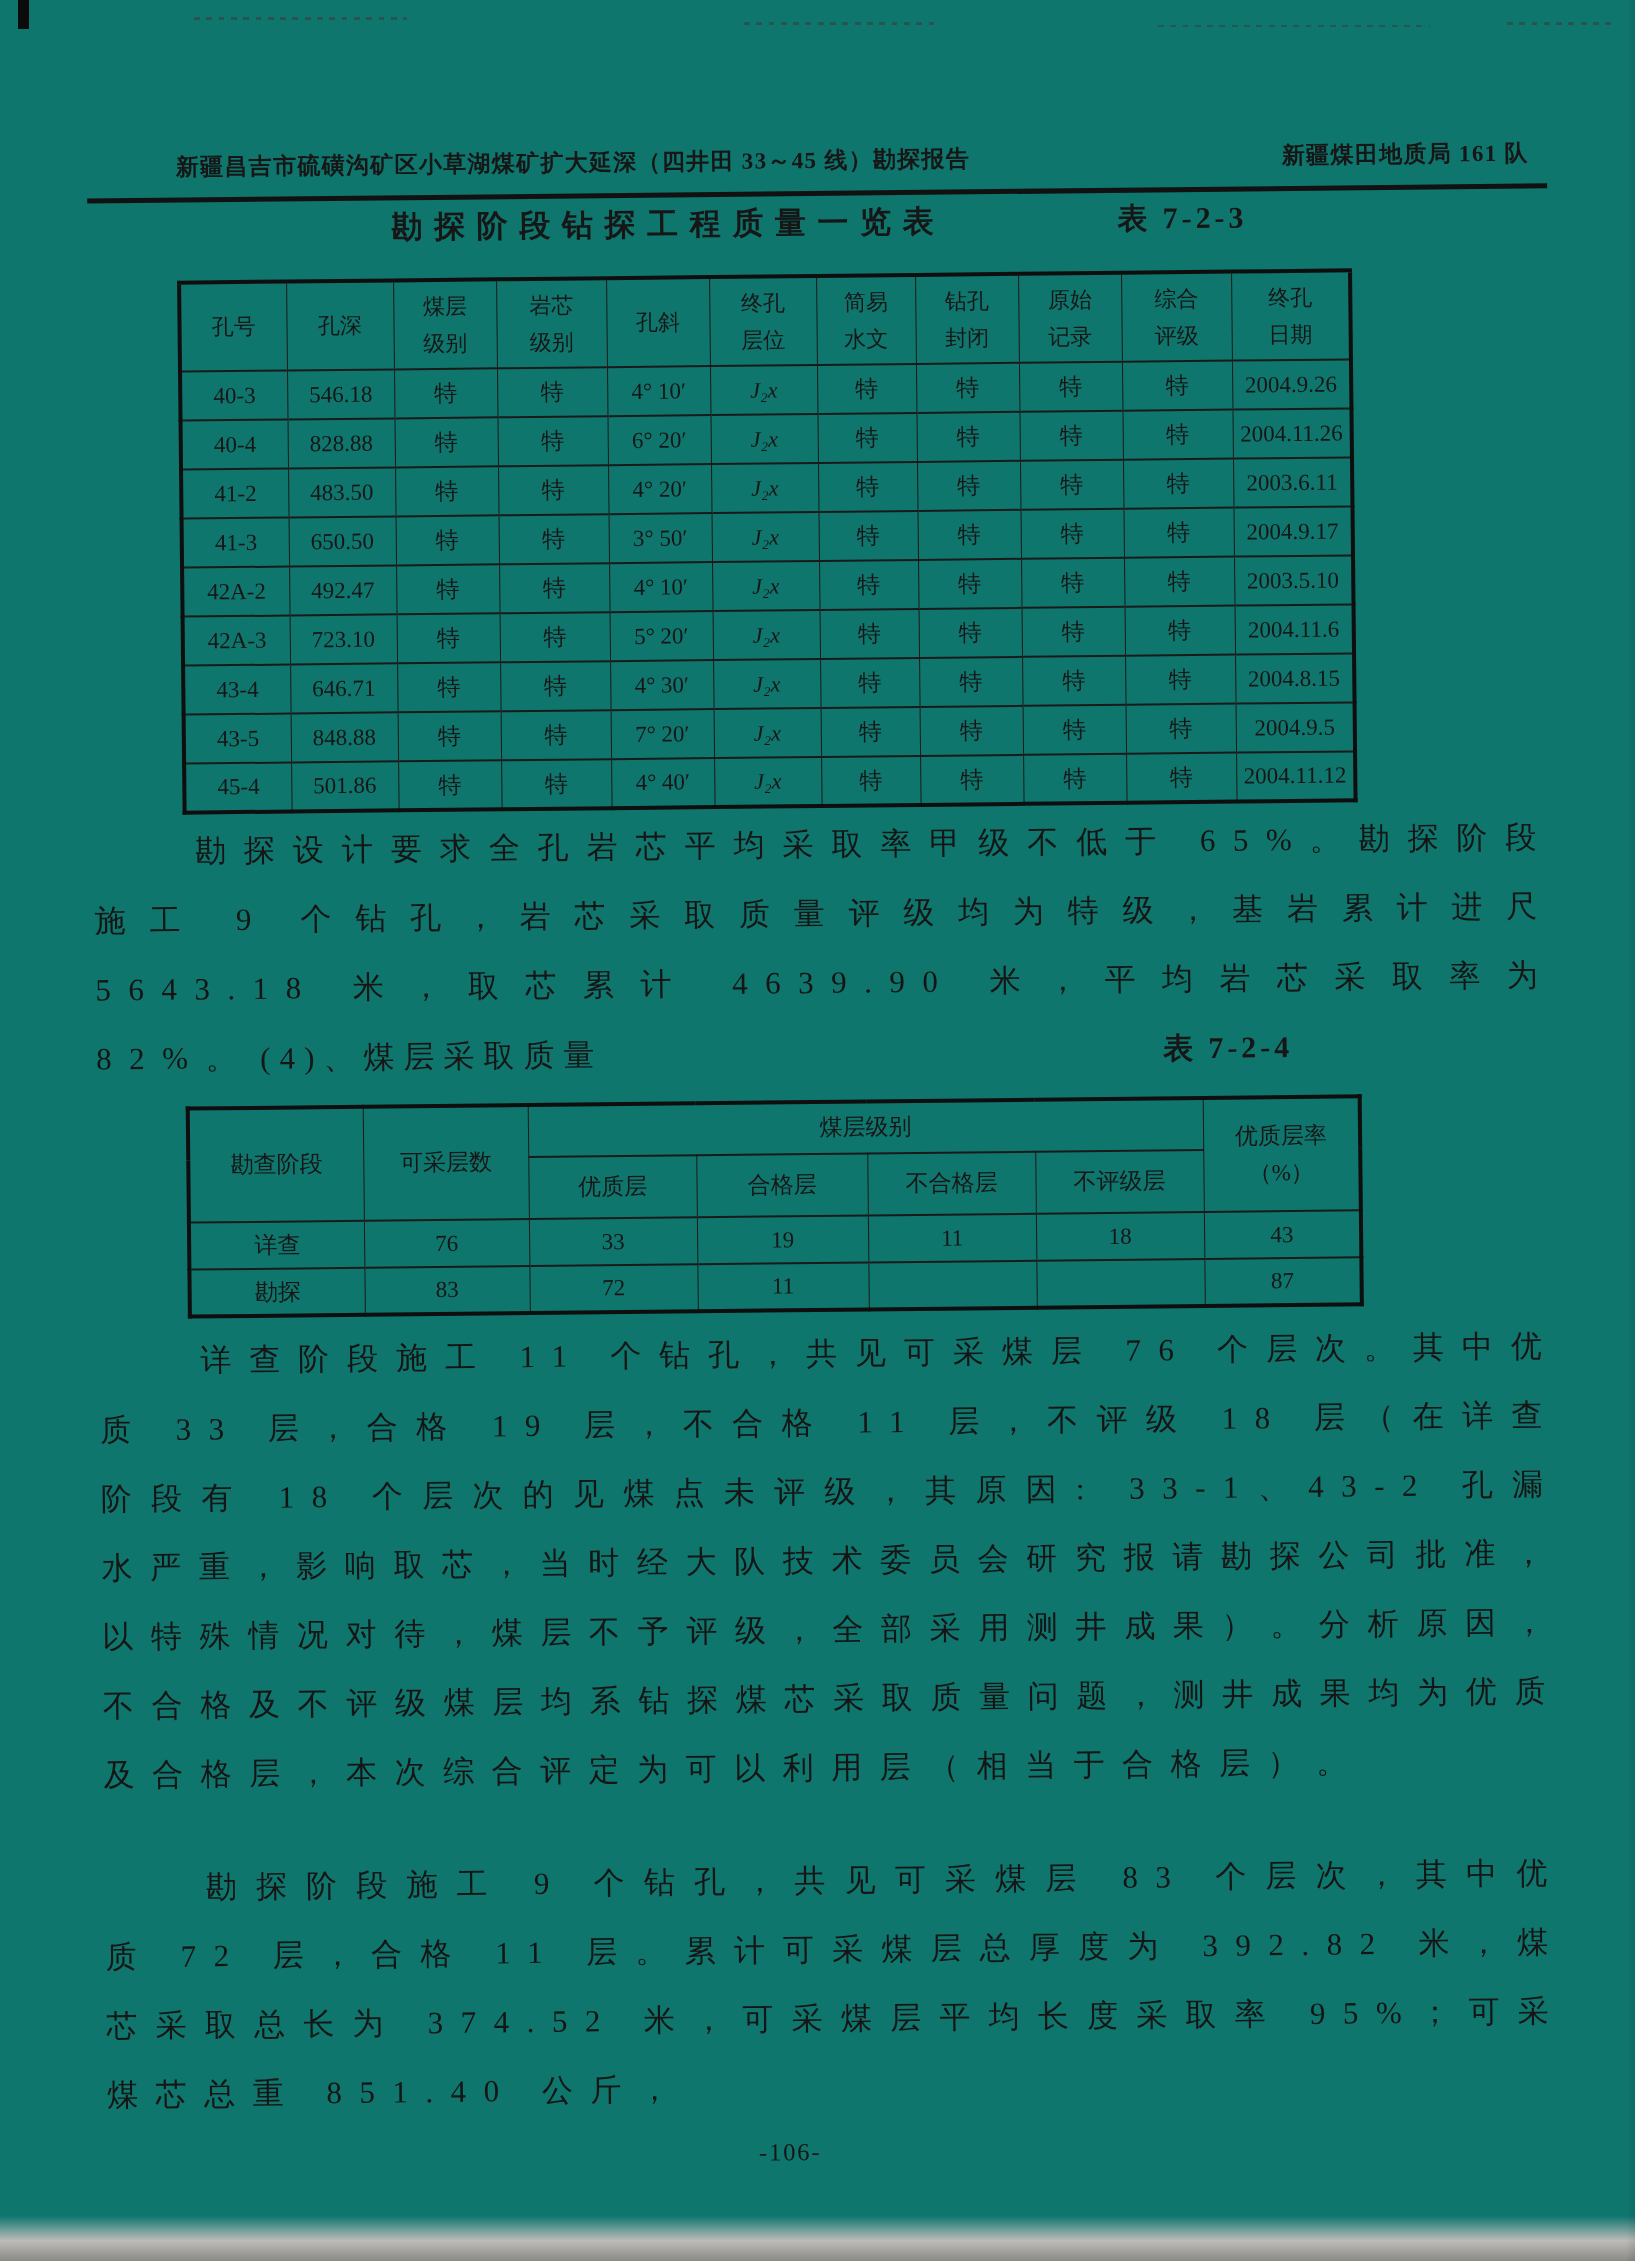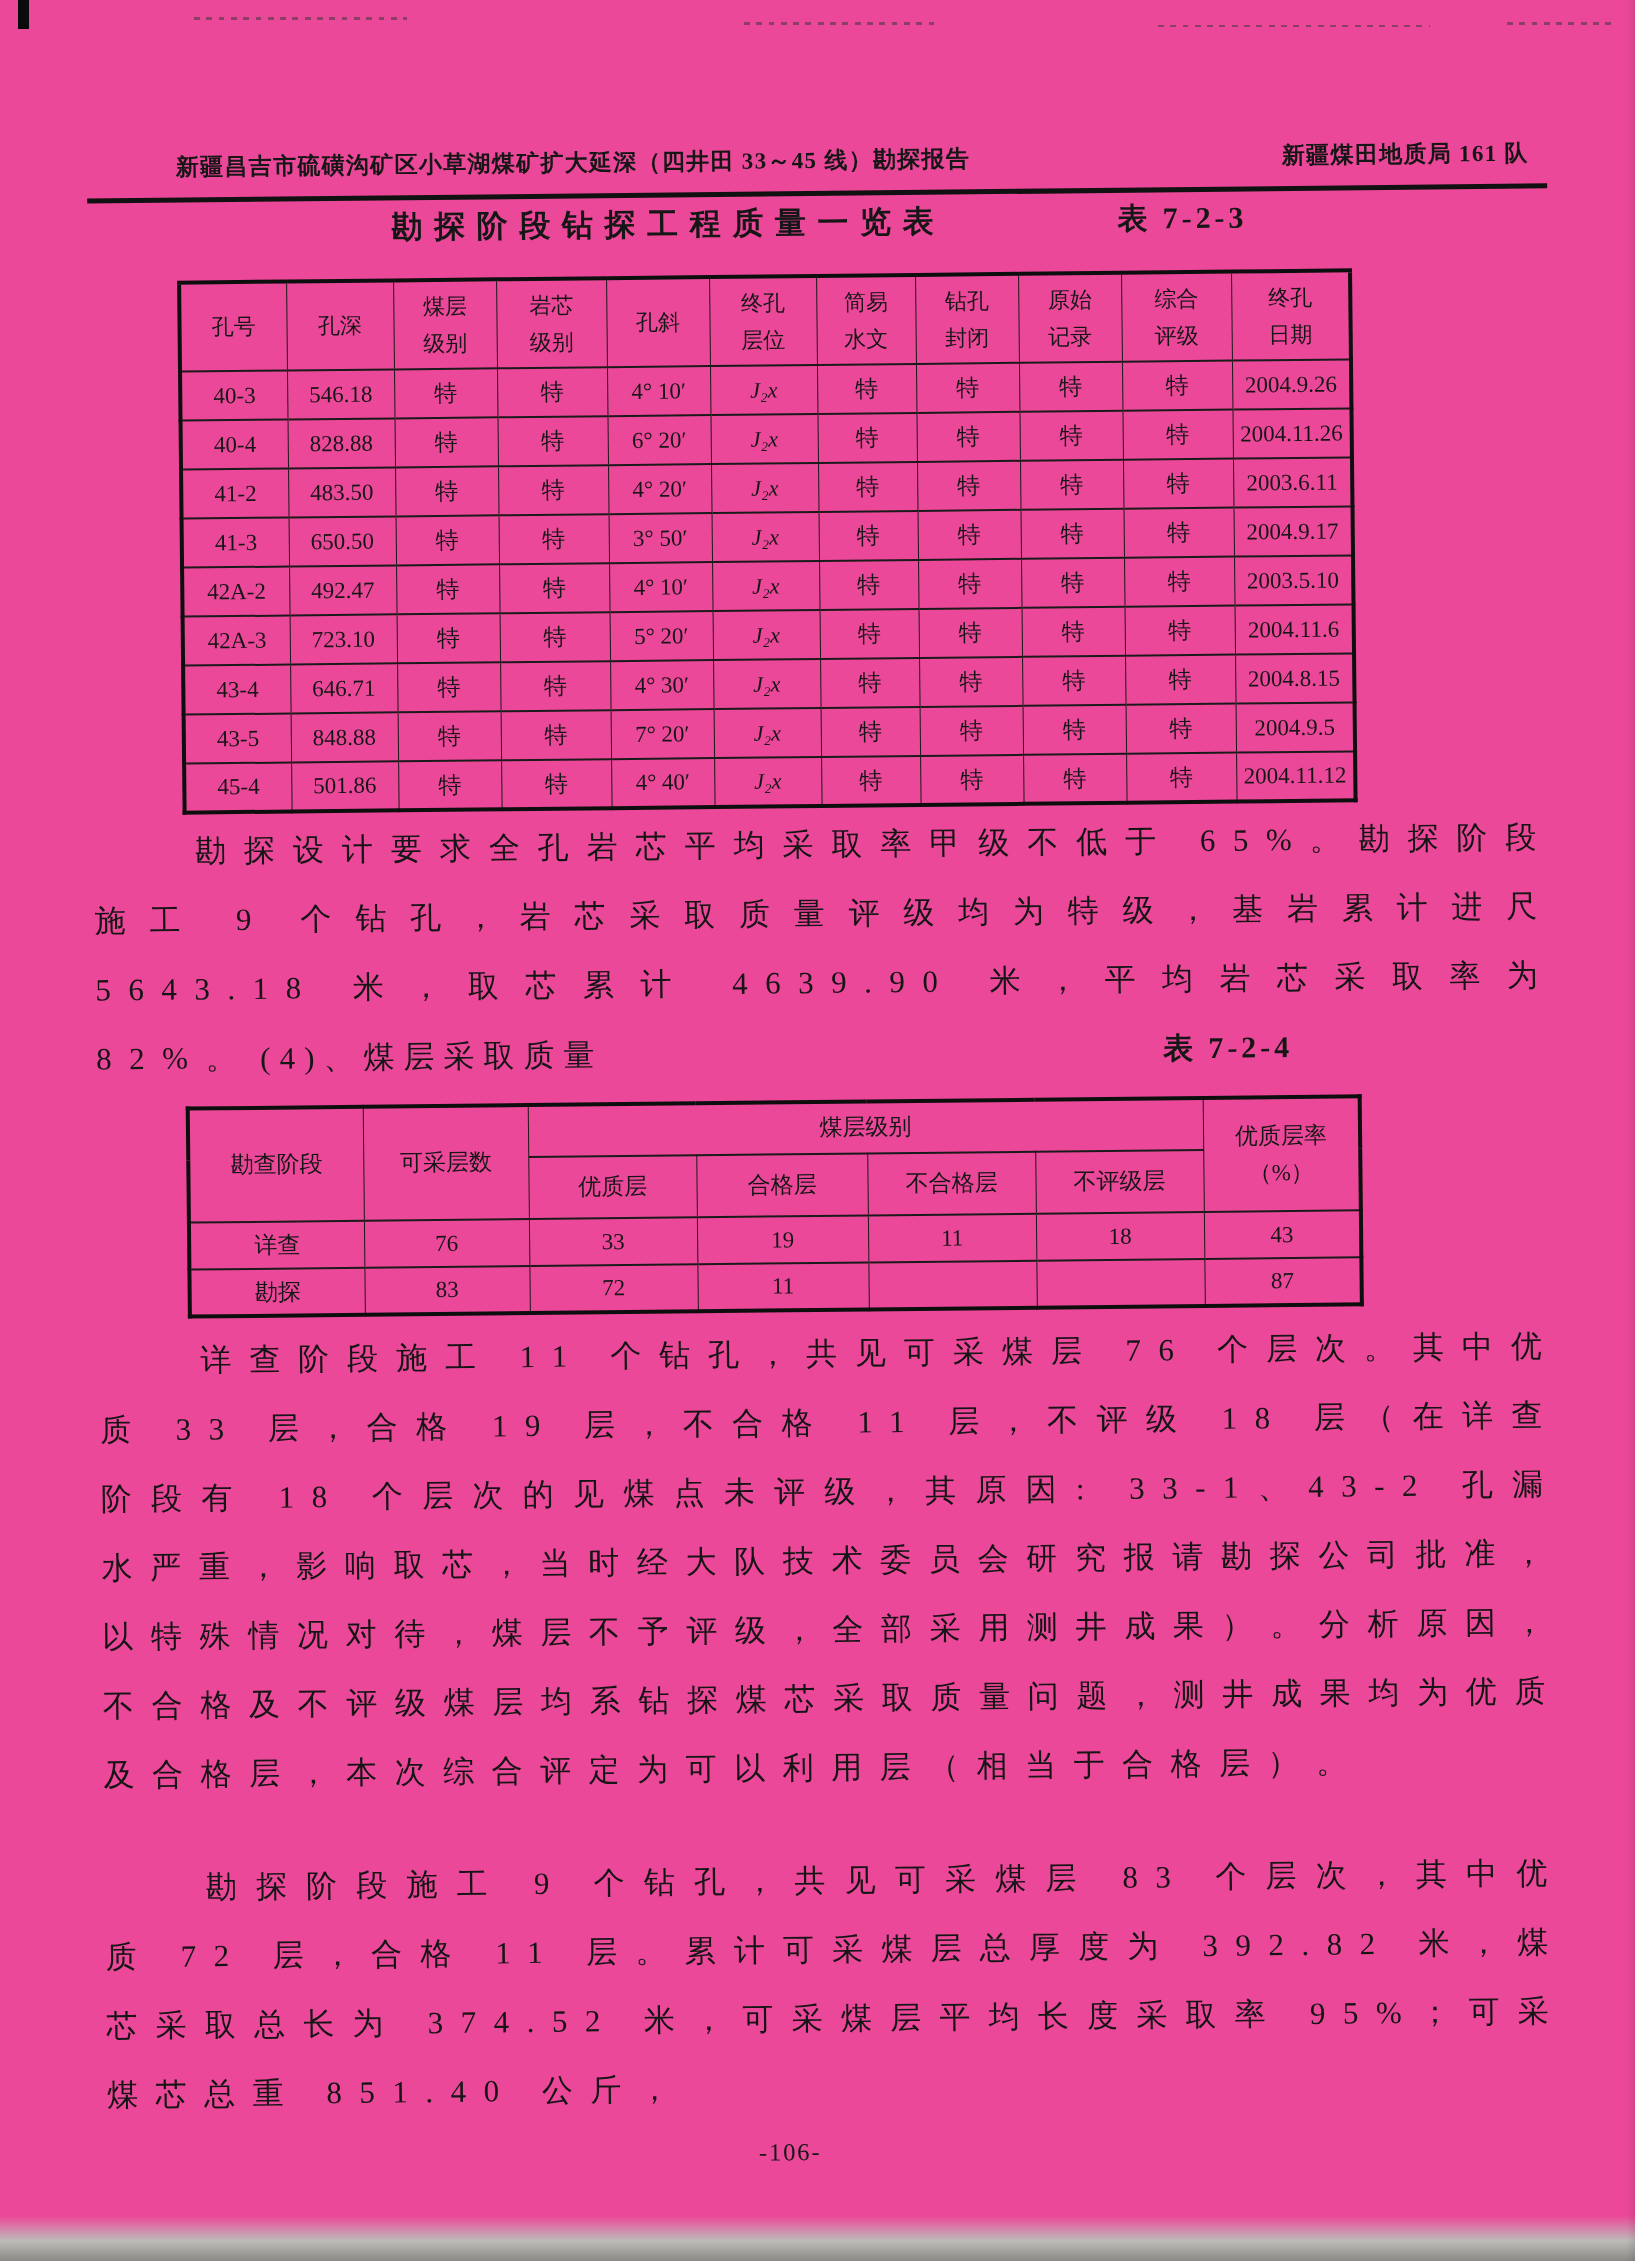--- a/index.html
+++ b/index.html
@@ -1,20 +1,20 @@
 <!DOCTYPE html>
 <html lang="zh" style="font-size:10.3px"><head>
 <meta charset="utf-8">
 <style>
   * { margin:0; padding:0; box-sizing:border-box; }
   html,body { width:1636px; height:2261px; }
   body { font-family:"Liberation Serif","DejaVu Serif",serif; color:#161616; }
 
   .page { position:relative; width:1636px; height:2261px;
-          background:#ec4899; overflow:hidden;padding-left:24px; }
+          background:#0f766e; overflow:hidden;padding-left:24px; }
 
   
   .corner-mark { position:absolute; left:17.5px; top:0; width:11px; height:28.5px; background:#0b0b0b; }
   .scan-dash { position:absolute; height:2.6px; opacity:.55;
                background:repeating-linear-gradient(90deg,#3a3a3a 0 5.8px,transparent 5.8px 12.3px); }
   .dash1 { left:194px;  top:17px; width:213px; }
   .dash2 { left:744px; top:22px; width:194px; }
   .dash3 { left:1158px; top:24.6px; width:272px; }
   .dash4 { left:1507px; top:22px; width:110px; }
   .bottom-band { position:absolute; left:0; bottom:0; width:100%; height:45px;

